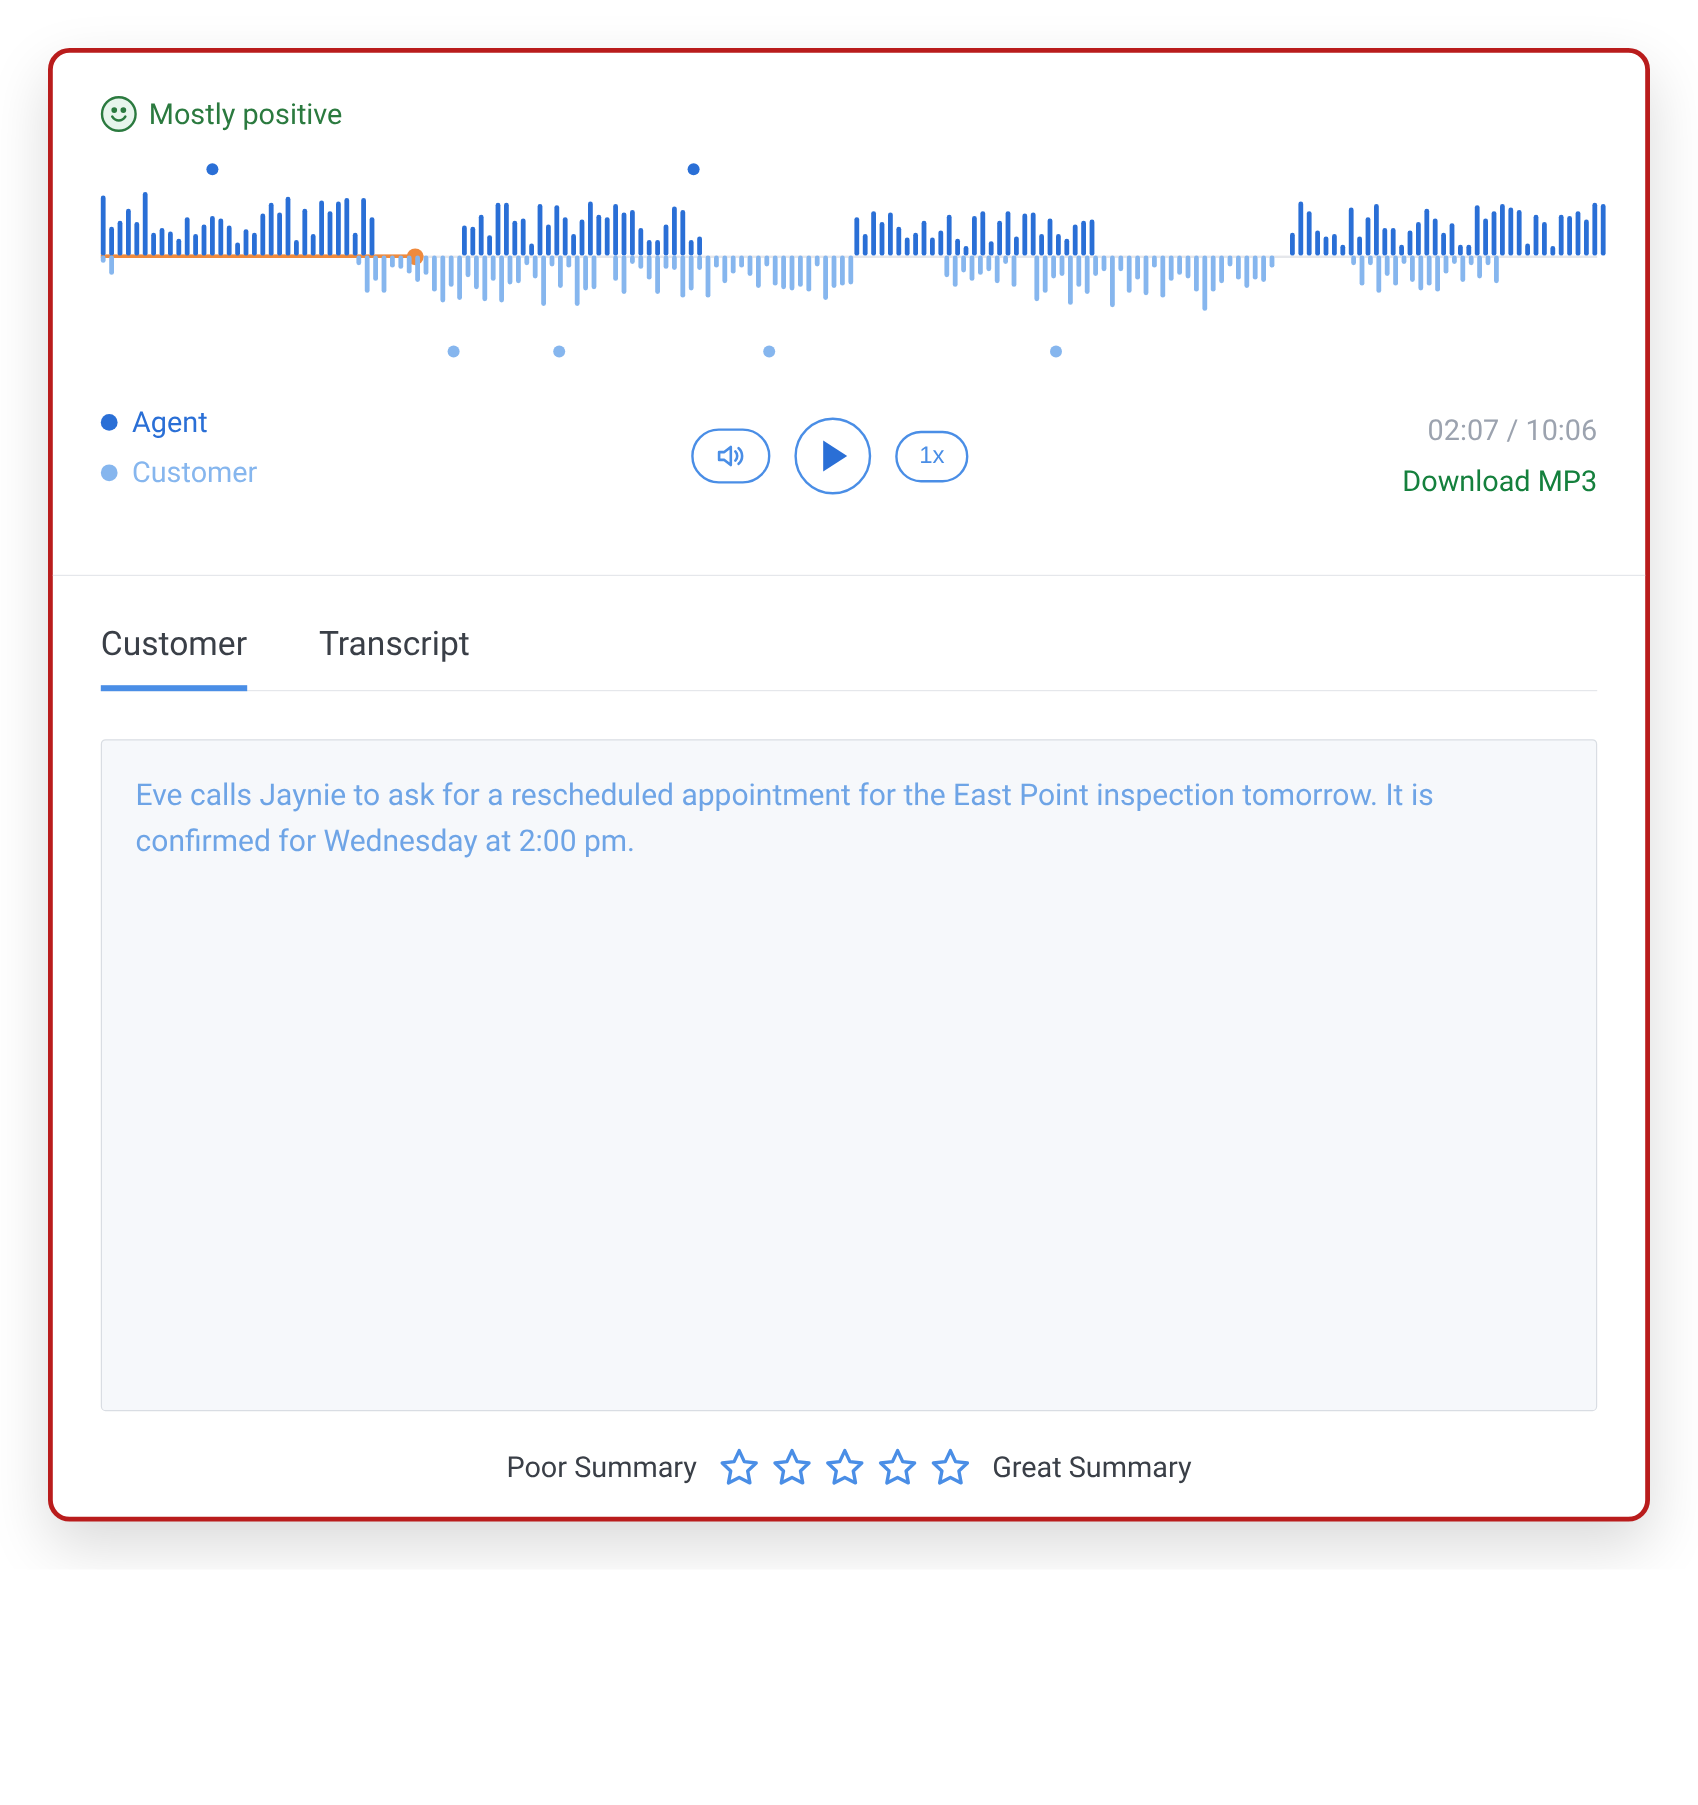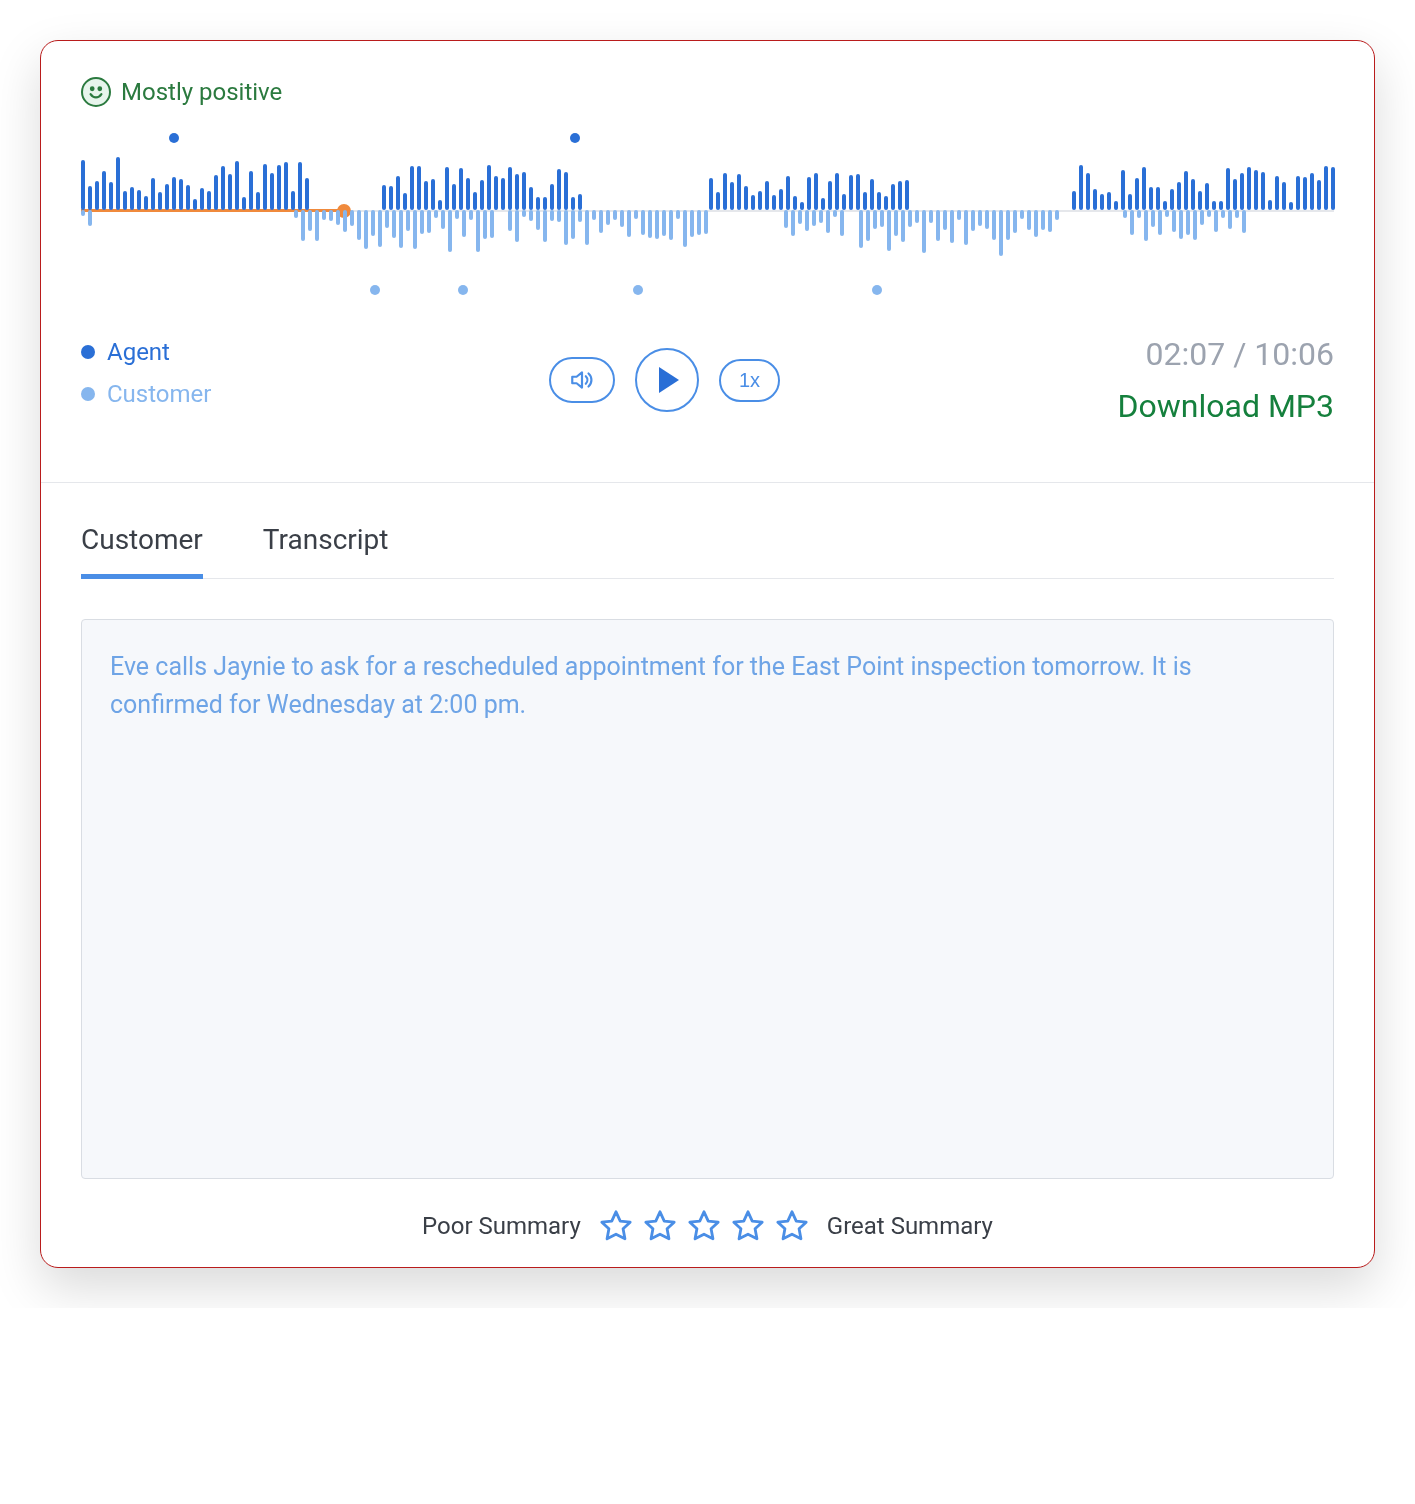--- a/index.html
+++ b/index.html
@@ -4,21 +4,21 @@
 <style>
   * { box-sizing: border-box; margin: 0; padding: 0; }
   body {
     font-family: -apple-system, BlinkMacSystemFont, "Segoe UI", Roboto, Helvetica, Arial, sans-serif;
     background: #fff;
     padding: 40px;
   }
   .card {
     width: 1335px;
     background: #fff;
-    border: 1px solid #b91c1c;
+    border: 4px solid #b91c1c;
     border-radius: 18px;
     padding: 36px 40px 24px 40px;
     box-shadow: 0 20px 50px rgba(0,0,0,0.15);
   }
   .sentiment {
     display: flex;
     align-items: center;
     gap: 10px;
     font-size: 24px;
     color: #2b7a3f;
@@ -121,21 +121,21 @@
   }
   .play-triangle {
     width: 0; height: 0;
     border-left: 20px solid #2a6fd6;
     border-top: 13px solid transparent;
     border-bottom: 13px solid transparent;
     margin-left: 4px;
   }
   .right-col {
     text-align: right;
-    font-size: 32px;
+    font-size: 24px;
   }
   .time { color: #9ca3af; margin-bottom: 14px; }
   .download { color: #15803d; cursor: pointer; }
   .divider { height: 1px; background: #e5e7eb; margin: 0 -40px 40px -40px; }
   .tabs {
     display: flex;
     gap: 60px;
     font-size: 28px;
     color: #3a3f47;
     border-bottom: 1px solid #e5e7eb;

